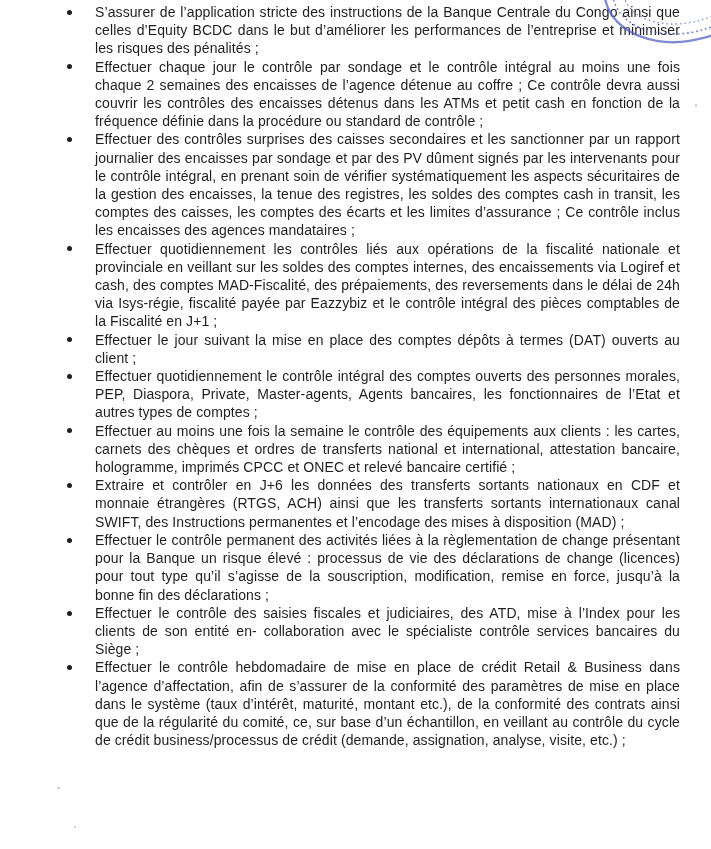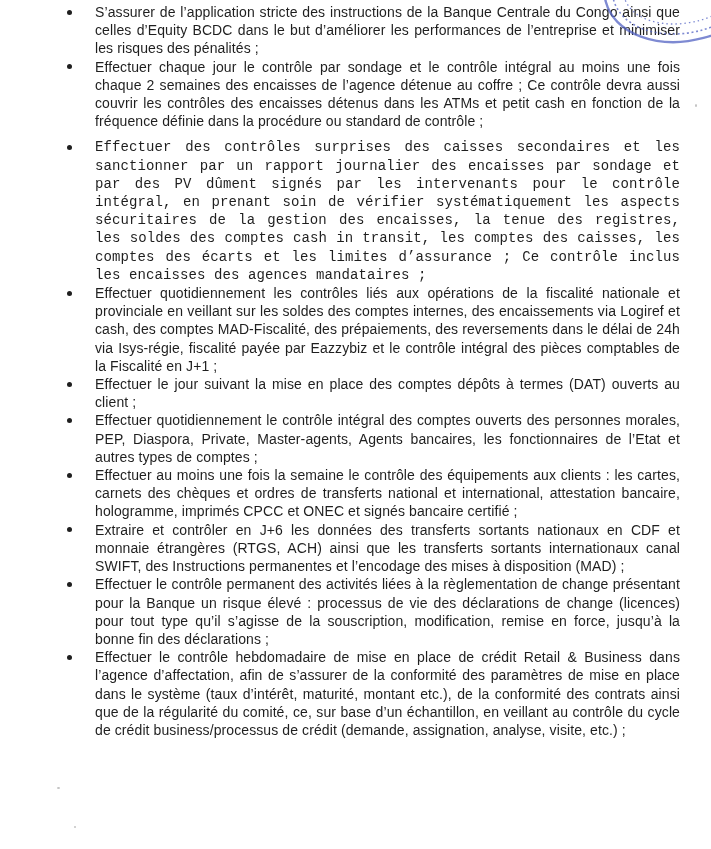--- a/index.html
+++ b/index.html
@@ -36,22 +36,21 @@
     content: "";
     position: absolute;
     left: -28px;
     top: 6.8px;
     width: 5px;
     height: 5px;
     border-radius: 50%;
     background: #1f1f1f;
   }
   ul.duties li.gap-before {
-    margin-top: 8px;
-    font-family: Liberation Mono, monospace;
+    margin-top: 0;
   }
   .stamp {
     position: absolute;
     top: -100px;
     left: 560px;
     width: 240px;
     height: 170px;
     pointer-events: none;
     opacity: 0.75;
   }
@@ -70,23 +69,24 @@
 
 <div class="page">
 
   <ul class="duties">
     <li><span>S’assurer de l’application stricte des instructions de la Banque Centrale du Congo ainsi que celles d’Equity BCDC dans le but d’améliorer les performances de l’entreprise et minimiser les risques des pénalités ;</span></li>
     <li><span>Effectuer chaque jour le contrôle par sondage et le contrôle intégral au moins une fois chaque 2 semaines des encaisses de l’agence détenue au coffre ; Ce contrôle devra aussi couvrir les contrôles des encaisses détenus dans les ATMs et petit cash en fonction de la fréquence définie dans la procédure ou standard de contrôle ;</span></li>
     <li class="gap-before"><span>Effectuer des contrôles surprises des caisses secondaires et les sanctionner par un rapport journalier des encaisses par sondage et par des PV dûment signés par les intervenants pour le contrôle intégral, en prenant soin de vérifier systématiquement les aspects sécuritaires de la gestion des encaisses, la tenue des registres, les soldes des comptes cash in transit, les comptes des caisses, les comptes des écarts et les limites d’assurance ; Ce contrôle inclus les encaisses des agences mandataires ;</span></li>
     <li><span>Effectuer quotidiennement les contrôles liés aux opérations de la fiscalité nationale et provinciale en veillant sur les soldes des comptes internes, des encaissements via Logiref et cash, des comptes MAD-Fiscalité, des prépaiements, des reversements dans le délai de 24h via Isys-régie, fiscalité payée par Eazzybiz et le contrôle intégral des pièces comptables de la Fiscalité en J+1 ;</span></li>
     <li><span>Effectuer le jour suivant la mise en place des comptes dépôts à termes (DAT) ouverts au client ;</span></li>
     <li><span>Effectuer quotidiennement le contrôle intégral des comptes ouverts des personnes morales, PEP, Diaspora, Private, Master-agents, Agents bancaires, les fonctionnaires de l’Etat et autres types de comptes ;</span></li>
-    <li><span>Effectuer au moins une fois la semaine le contrôle des équipements aux clients : les cartes, carnets des chèques et ordres de transferts national et international, attestation bancaire, hologramme, imprimés CPCC et ONEC et signés bancaire certifié ;</span></li>
+    <li><span>Effectuer au moins une fois la semaine le contrôle des équipements aux clients : les cartes, carnets des chèques et ordres de transferts national et international, attestation bancaire, hologramme, imprimés CPCC et ONEC et relevé bancaire certifié ;</span></li>
     <li><span>Extraire et contrôler en J+6 les données des transferts sortants nationaux en CDF et monnaie étrangères (RTGS, ACH) ainsi que les transferts sortants internationaux canal SWIFT, des Instructions permanentes et l’encodage des mises à disposition (MAD) ;</span></li>
     <li><span>Effectuer le contrôle permanent des activités liées à la règlementation de change présentant pour la Banque un risque élevé : processus de vie des déclarations de change (licences) pour tout type qu’il s’agisse de la souscription, modification, remise en force, jusqu’à la bonne fin des déclarations ;</span></li>
+    <li><span>Effectuer le contrôle des saisies fiscales et judiciaires, des ATD, mise à l’Index pour les clients de son entité en- collaboration avec le spécialiste contrôle services bancaires du Siège ;</span></li>
     <li><span>Effectuer le contrôle hebdomadaire de mise en place de crédit Retail &amp; Business dans l’agence d’affectation, afin de s’assurer de la conformité des paramètres de mise en place dans le système (taux d’intérêt, maturité, montant etc.), de la conformité des contrats ainsi que de la régularité du comité, ce, sur base d’un échantillon, en veillant au contrôle du cycle de crédit business/processus de crédit (demande, assignation, analyse, visite, etc.) ;</span></li>
   </ul>
 
   <svg class="stamp" viewBox="0 0 240 170" aria-hidden="true">
     <g transform="rotate(-15 128 80)">
       <ellipse cx="128" cy="80" rx="85" ry="60" fill="none" stroke-width="2.4" stroke="#5464c4"></ellipse>
       <ellipse cx="128" cy="80" rx="77" ry="52" fill="none" stroke-width="1.6" stroke-dasharray="2 2.6" stroke="#5464c4"></ellipse>
       <ellipse cx="128" cy="80" rx="66" ry="42" fill="none" stroke-width="1.3" stroke-dasharray="1.5 3" stroke="#5464c4"></ellipse>
     </g>
   </svg>

